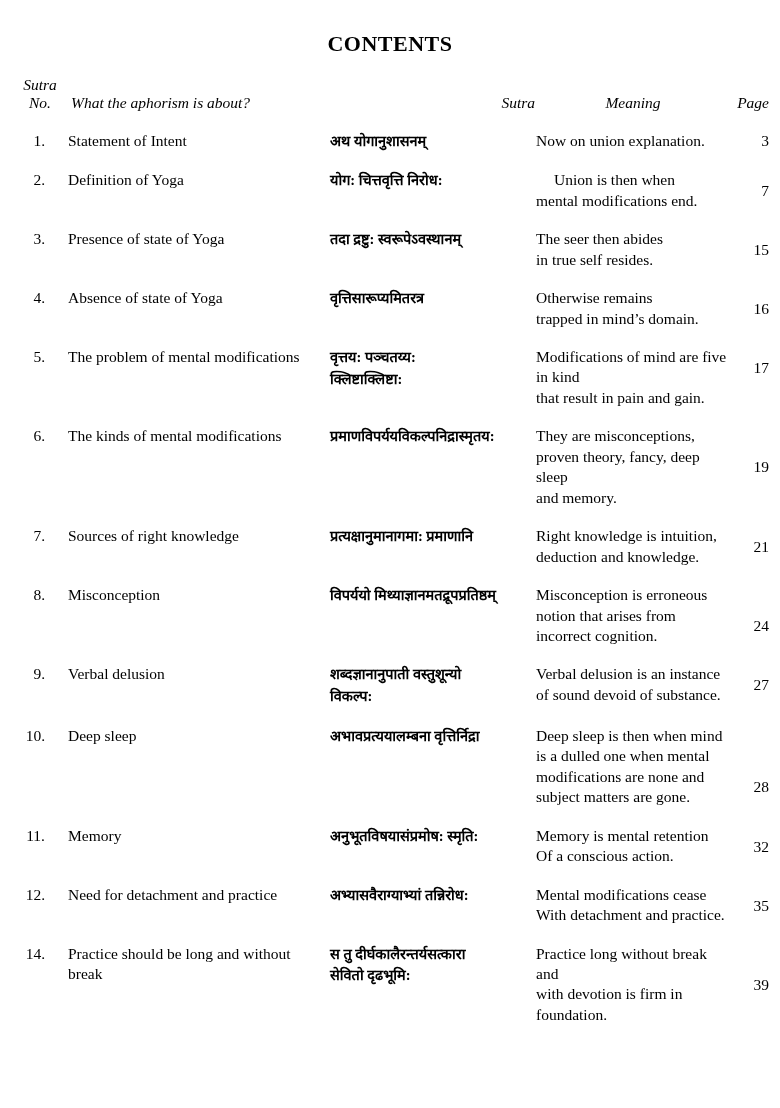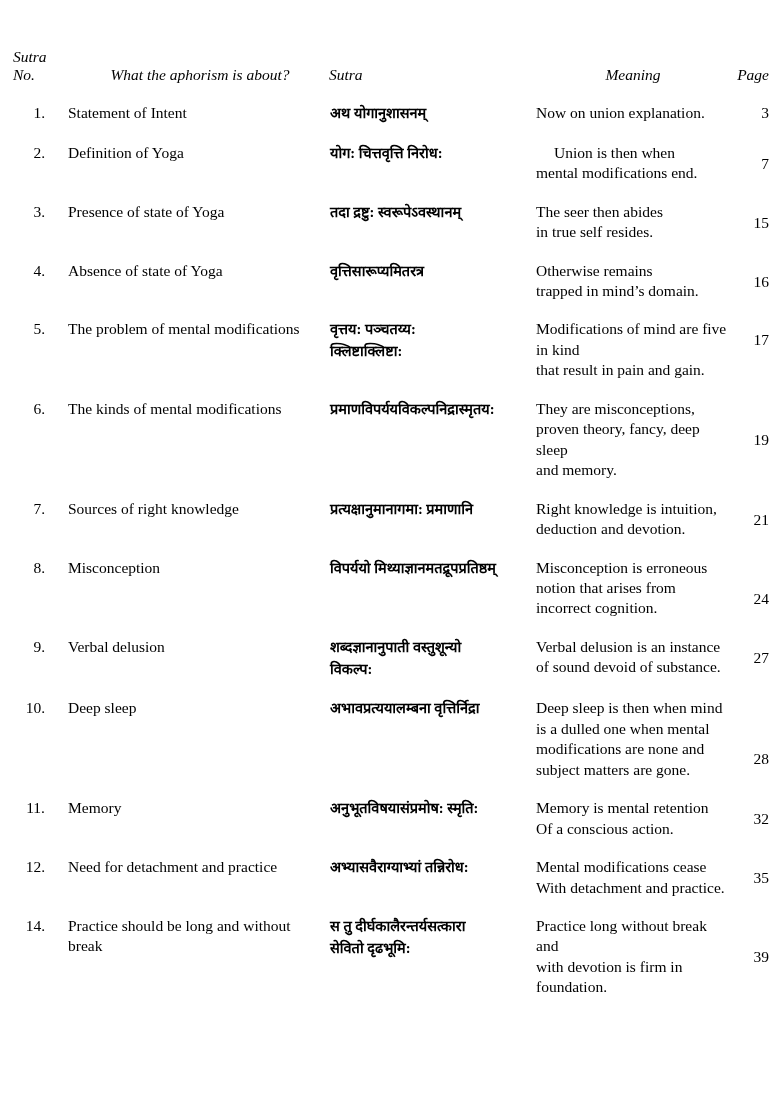--- a/index.html
+++ b/index.html
@@ -48,23 +48,23 @@
   table.toc col.c-mean   { width: 196px; }
   table.toc col.c-page   { width: 40px; }
 
   thead th {
     font-style: italic;
     font-weight: normal;
     font-size: 15.5px;
     padding: 0 0 10px 0;
     vertical-align: bottom;
   }
-  th.h-no     { text-align: left; padding-left: 4px; margin-top: 32px; }
-  th.h-about  { text-align: center; padding-left: 4px;}
-  th.h-sutra  { text-align: left; }
+  th.h-no     { text-align: center; padding-left: 4px; margin-top: 32px; }
+  th.h-about  { text-align: left; padding-left: 4px;}
+  th.h-sutra  { text-align: right; }
   th.h-mean   { text-align: center; }
   th.h-page   { text-align: right; padding-right: 2px; }
 
   tbody td {
     vertical-align: top;
     font-size: 15.5px;
     padding-top: 9px;
     padding-bottom: 9px;
     line-height: 1.32;
   }
@@ -98,20 +98,21 @@
   .page-pad-2 { padding-top: 40px; }
   .page-pad-3 { padding-top: 60px; }
   .small-sutra { font-size: 13px; }
 </style>
 </head>
 <body>
 
 <div class="page">
 
   <div class="title-block">
+    <div class="doc-title">CONTENTS</div>
   </div>
 
   <table class="toc">
     <colgroup>
       <col class="c-no">
       <col class="c-about">
       <col class="c-sutra">
       <col class="c-mean">
       <col class="c-page">
     </colgroup>
@@ -199,21 +200,21 @@
           <td class="c-page page-pad-2">19</td>
         </tr>
         <tr>
           <td class="c-no">7.</td>
           <td class="c-about">Sources of right knowledge</td>
           <td class="c-sutra small-sutra">
             <span class="sutra-line">प्रत्यक्षानुमानागमा: प्रमाणानि</span>
           </td>
           <td class="c-mean">
             <span class="mean-line">Right knowledge is intuition,</span>
-            <span class="mean-line">deduction and devotion.</span>
+            <span class="mean-line">deduction and knowledge.</span>
           </td>
           <td class="c-page page-pad-1">21</td>
         </tr>
         <tr>
           <td class="c-no">8.</td>
           <td class="c-about">Misconception</td>
           <td class="c-sutra small-sutra">
             <span class="sutra-line">विपर्ययो मिथ्याज्ञानमतद्रूपप्रतिष्ठम्</span>
           </td>
           <td class="c-mean">

